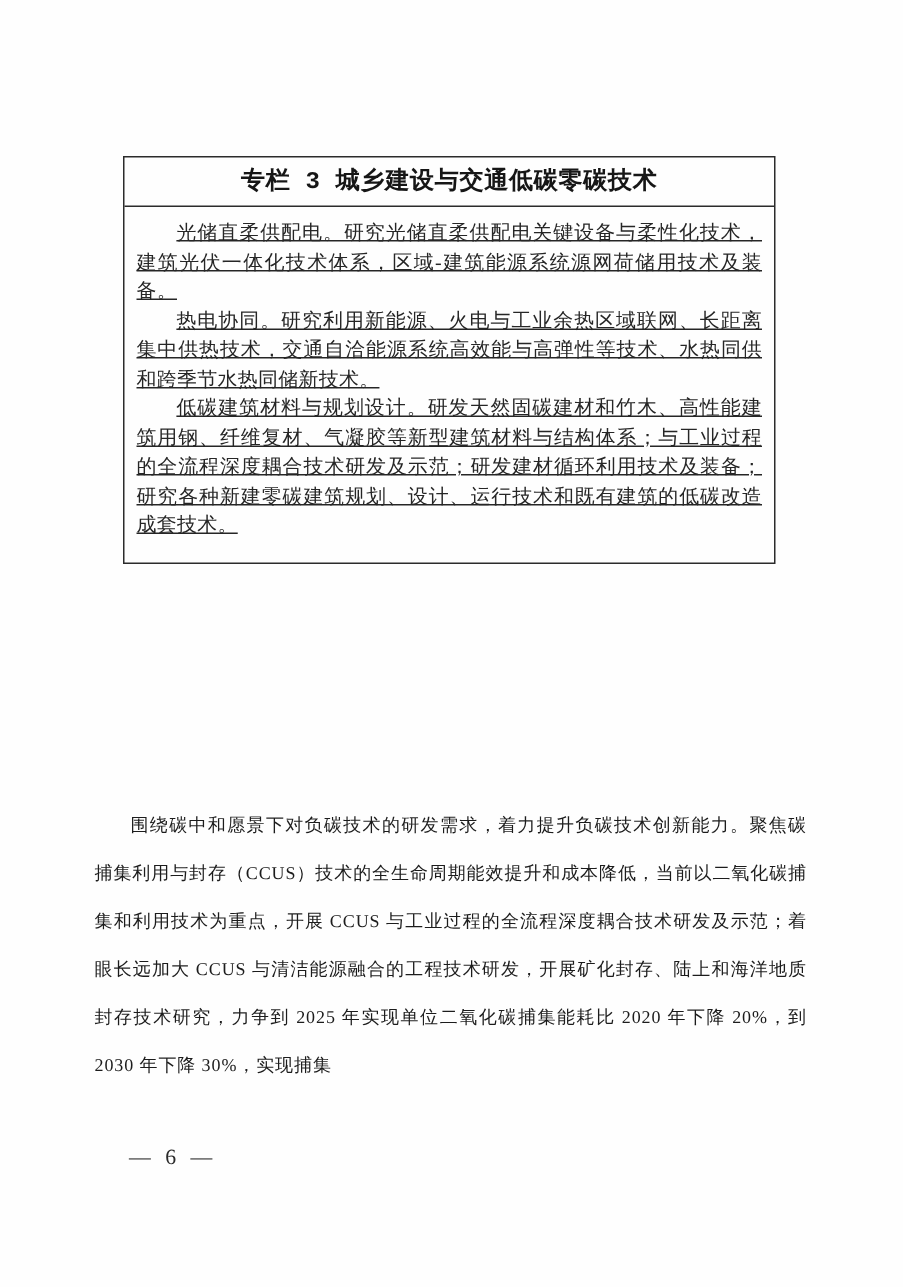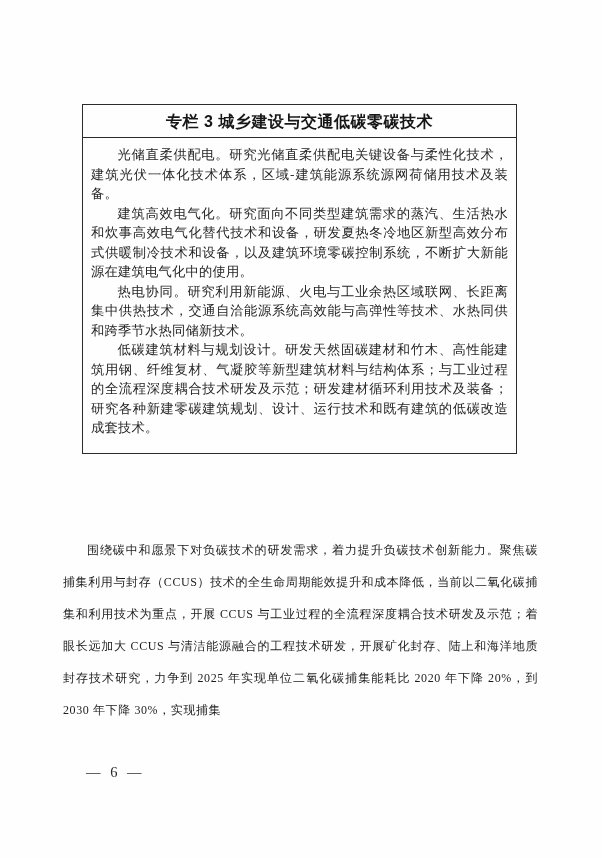--- a/index.html
+++ b/index.html
@@ -19,32 +19,33 @@
     border:1.5px solid #2b2b2b;
     background:#fefefe;
   }
   .panel-title {
     height:33px; line-height:33px;
     text-align:center;
     font-weight:bold;
     font-size:16px;
     letter-spacing:0.5px;
     border-bottom:1.5px solid #2b2b2b;
-    font-family:Liberation Sans, sans-serif;
+    font-family:Liberation Mono, monospace;
     color:#161616;
   }
   .panel-body { padding:7px 8px 15px 8px; }
   .panel-body p {
     font-size:13.3px;
     line-height:19.5px;
     text-align:justify;
     text-justify:inter-character;
     text-indent:2em;
     letter-spacing:0.2px;
     color:#262626;
+    text-decoration:underline;
   }
   .section-heading {
     position:absolute;
     left:63px; top:502px; width:474px;
     font-family:"Liberation Sans","DejaVu Sans",sans-serif;
     font-weight:bold;
     font-size:17.5px;
     line-height:24px;
     text-indent:2em;
     letter-spacing:0.3px;
@@ -72,21 +73,20 @@
 </style>
 </head>
 <body>
 
 <div class="page">
 
   <div class="panel">
     <div class="panel-title">专栏 3 城乡建设与交通低碳零碳技术</div>
     <div class="panel-body">
       <p>光储直柔供配电。研究光储直柔供配电关键设备与柔性化技术，建筑光伏一体化技术体系，区域-建筑能源系统源网荷储用技术及装备。</p>
-      <p>建筑高效电气化。研究面向不同类型建筑需求的蒸汽、生活热水和炊事高效电气化替代技术和设备，研发夏热冬冷地区新型高效分布式供暖制冷技术和设备，以及建筑环境零碳控制系统，不断扩大新能源在建筑电气化中的使用。</p>
       <p>热电协同。研究利用新能源、火电与工业余热区域联网、长距离集中供热技术，交通自洽能源系统高效能与高弹性等技术、水热同供和跨季节水热同储新技术。</p>
       <p>低碳建筑材料与规划设计。研发天然固碳建材和竹木、高性能建筑用钢、纤维复材、气凝胶等新型建筑材料与结构体系；与工业过程的全流程深度耦合技术研发及示范；研发建材循环利用技术及装备；研究各种新建零碳建筑规划、设计、运行技术和既有建筑的低碳改造成套技术。</p>
     </div>
   </div>
 
 
   <div class="body-paragraph">围绕碳中和愿景下对负碳技术的研发需求，着力提升负碳技术创新能力。聚焦碳捕集利用与封存（CCUS）技术的全生命周期能效提升和成本降低，当前以二氧化碳捕集和利用技术为重点，开展 CCUS 与工业过程的全流程深度耦合技术研发及示范；着眼长远加大 CCUS 与清洁能源融合的工程技术研发，开展矿化封存、陆上和海洋地质封存技术研究，力争到 2025 年实现单位二氧化碳捕集能耗比 2020 年下降 20%，到 2030 年下降 30%，实现捕集</div>
 
   <div class="page-number">— 6 —</div>
 

